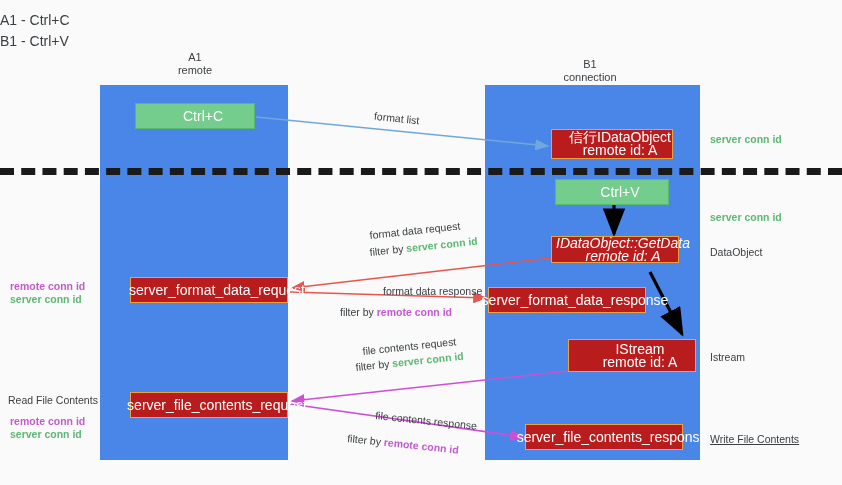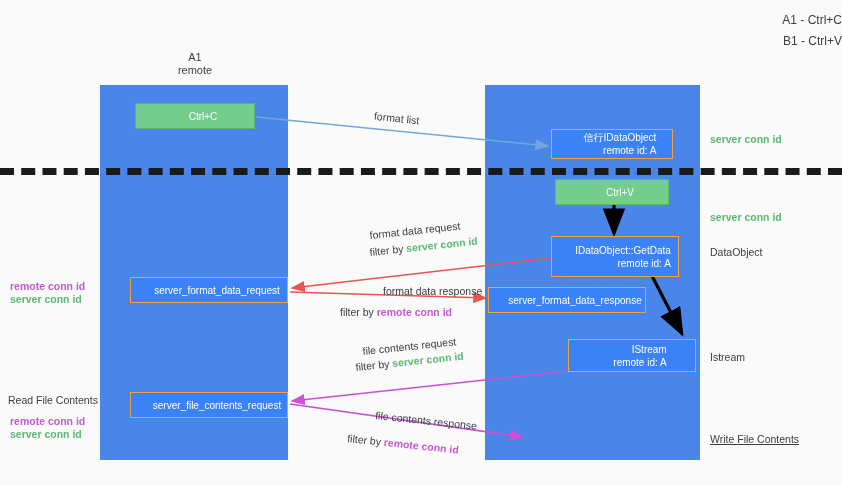--- a/index.html
+++ b/index.html
@@ -1,41 +1,43 @@
 <!DOCTYPE html>
 <html><head>
 <meta charset="utf-8">
 <style>
   html,body{margin:0;padding:0;}
   body{width:842px;height:485px;background:#fafafa;font-family:"Liberation Sans",sans-serif;position:relative;overflow:hidden;}
   .stage{position:absolute;left:0;top:0;width:842px;height:485px;}
-  .title{position:absolute;left:0;top:10px;width:842px;text-align:right;font-size:12px;color:#3c4043;line-height:21px;white-space:pre-line;}
+  .title{position:absolute;left:0;top:10px;width:842px;text-align:left;font-size:14px;color:#3c4043;line-height:21px;white-space:pre-line;}
   .lane{position:absolute;background:#4a86e8;}
   .lane-head{position:absolute;text-align:center;font-size:11px;color:#3c4043;line-height:13px;white-space:pre-line;}
-  .box{position:absolute;box-sizing:border-box;display:flex;align-items:center;justify-content:center;text-align:right;color:#fff;font-size:10px;line-height:13px;white-space:pre-line;padding-left:16px;}
+  .box{position:absolute;box-sizing:border-box;display:flex;align-items:center;justify-content:center;text-align:center;color:#fff;font-size:14px;line-height:13px;white-space:pre-line;padding-left:16px;}
   .green{background:#74cc8d;border:1px solid #57bb70;}
-  .orange{background:#3b82f6;border:1px solid #f0a03c;}
+  .orange{background:#b91c1c;border:1px solid #f0a03c;}
   .dashline{position:absolute;left:0;top:168px;width:842px;height:0;border-top:7px dashed #1a1a1a;}
   .lbl{position:absolute;font-size:10.5px;color:#3c4043;white-space:nowrap;}
   .green-t{color:#5cb873;font-weight:bold;}
   .purple-t{color:#c45ad0;font-weight:bold;}
   .side{position:absolute;font-size:10.5px;white-space:pre-line;line-height:14px;}
   svg.arrows{position:absolute;left:0;top:0;width:842px;height:485px;overflow:visible;}
   .rot{transform-origin:left top;}
 </style>
 </head>
 <body>
 
 <div class="stage">
 
   <div class="title">A1 - Ctrl+C
 B1 - Ctrl+V</div>
 
   <div class="lane-head" style="left:130px;top:51px;width:130px;">A1
 remote</div>
+  <div class="lane-head" style="left:525px;top:58px;width:130px;">B1
+connection</div>
 
   <div class="lane" style="left:100px;top:85px;width:188px;height:375px;"></div>
   <div class="lane" style="left:485px;top:85px;width:215px;height:375px;"></div>
 
   <svg class="arrows">
     <defs>
       <marker id="ah-blue" markerWidth="9" markerHeight="7" refX="8" refY="3.5" orient="auto">
         <polygon points="0 0, 9 3.5, 0 7" fill="#6fa8dc"></polygon>
       </marker>
       <marker id="ah-black" markerWidth="9" markerHeight="7" refX="8" refY="3.5" orient="auto">
@@ -57,28 +59,29 @@
     <line x1="568" y1="371" x2="292" y2="401" stroke="#cc4fd4" stroke-width="1.6" marker-end="url(#ah-magenta)"></line>
     <line x1="290" y1="404" x2="523" y2="437" stroke="#cc4fd4" stroke-width="1.6" marker-end="url(#ah-magenta)"></line>
   </svg>
 
   <div class="dashline"></div>
 
   <div class="box green" style="left:135px;top:103px;width:120px;height:26px;">Ctrl+C</div>
   <div class="box orange" style="left:551px;top:129px;width:122px;height:30px;">信行IDataObject
 remote id: A</div>
   <div class="box green" style="left:555px;top:179px;width:114px;height:26px;">Ctrl+V</div>
-  <div class="box orange" style="left:551px;top:236px;width:128px;height:41px;">IDataObject::GetData
+  <div class="box orange" style="left:551px;top:236px;width:128px;height:27px;font-style:italic;">IDataObject::GetData
 remote id: A</div>
   <div class="box orange" style="left:568px;top:339px;width:128px;height:33px;">IStream
 remote id: A</div>
 
   <div class="box orange" style="left:130px;top:277px;width:158px;height:26px;">server_format_data_request</div>
   <div class="box orange" style="left:130px;top:392px;width:158px;height:26px;">server_file_contents_request</div>
   <div class="box orange" style="left:488px;top:287px;width:158px;height:26px;">server_format_data_response</div>
+  <div class="box orange" style="left:525px;top:424px;width:158px;height:26px;">server_file_contents_response</div>
 
   <div class="lbl" style="left:374px;top:112px;transform:rotate(6deg);">format list</div>
 
   <div class="lbl rot" style="left:369px;top:229px;transform:rotate(-6deg);">format data request</div>
   <div class="lbl rot" style="left:369px;top:246px;transform:rotate(-6deg);"><span>filter by </span><span class="green-t">server conn id</span></div>
 
   <div class="lbl" style="left:363px;top:285px;margin-left:20px;">format data response</div>
   <div class="lbl" style="left:340px;top:306px;font-weight:bold;"><span style="font-weight:normal;">filter by </span><span class="purple-t">remote conn id</span></div>
 
   <div class="lbl rot" style="left:362px;top:345px;transform:rotate(-6deg);">file contents request</div>

